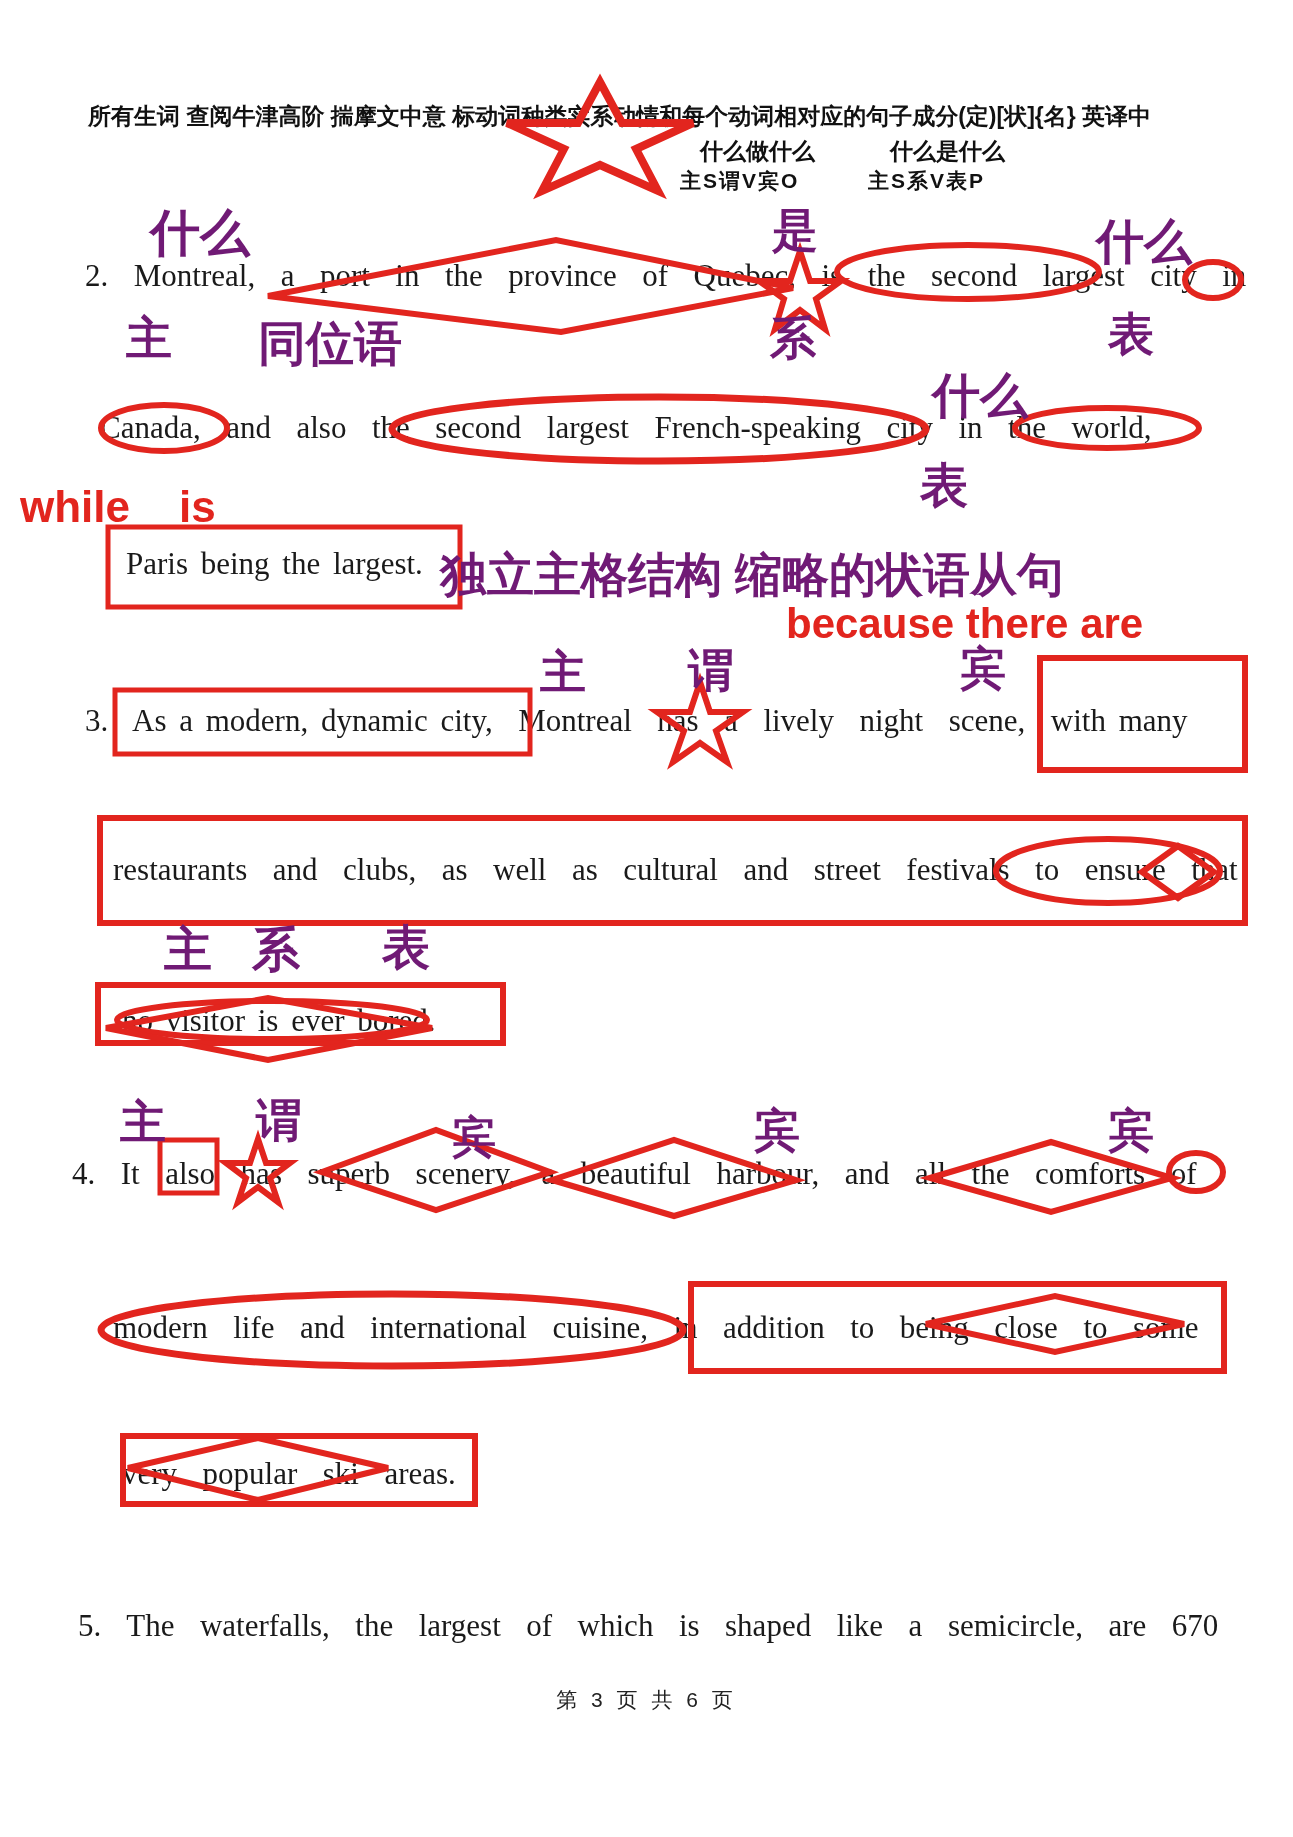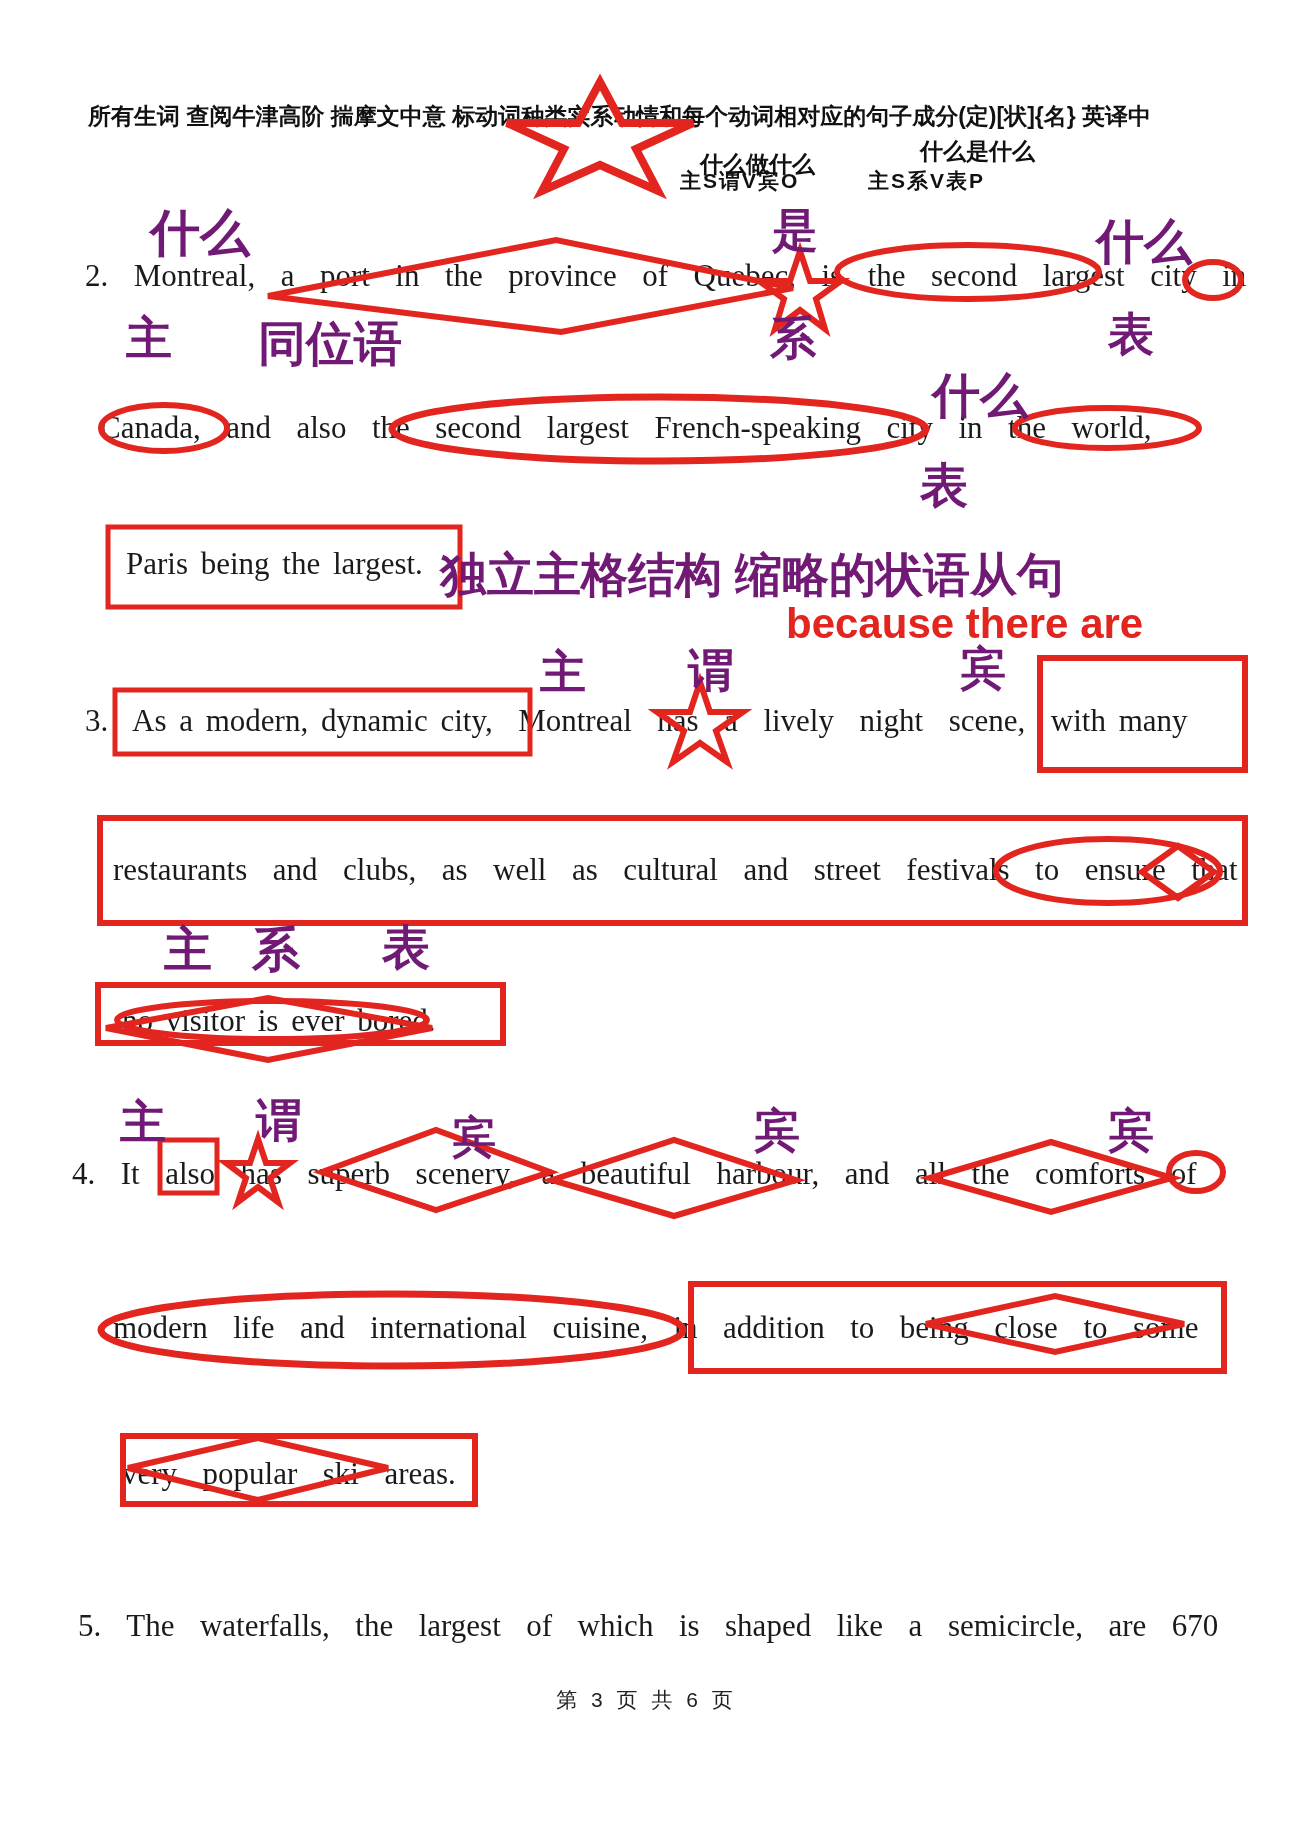--- a/index.html
+++ b/index.html
@@ -40,22 +40,22 @@
   #marks *{vector-effect:non-scaling-stroke;}
   .txt{z-index:2;}
   .red{z-index:6;}
 </style>
 </head>
 <body>
 
 <div id="page">
 
   <div class="abs hdr txt" style="left:88px;top:103px;font-size:23px;">所有生词 查阅牛津高阶 揣摩文中意 标动词种类实系动情和每个动词相对应的句子成分(定)[状]{名} 英译中</div>
-  <div class="abs hdr txt" style="left:700px;top:138px;font-size:23px;margin-top:13px;">什么做什么</div>
-  <div class="abs hdr txt" style="left:920px;top:138px;font-size:23px;">什么是什么</div>
+  <div class="abs hdr txt" style="left:700px;top:138px;font-size:23px;">什么做什么</div>
+  <div class="abs hdr txt" style="left:890px;top:138px;font-size:23px;">什么是什么</div>
   <div class="abs hdr txt" style="left:680px;top:169px;font-size:21px;letter-spacing:2px;">主S谓V宾O</div>
   <div class="abs hdr txt" style="left:868px;top:169px;font-size:21px;letter-spacing:2px;">主S系V表P</div>
 
   <div class="abs body-line txt" style="left:85px;top:258px;">2.  Montreal,  a  port  in  the  province  of  Quebec,  is  the  second  largest  city  in</div>
   <div class="abs body-line txt" style="left:100px;top:410px;">Canada,  and  also  the  second  largest  French-speaking  city  in  the  world,</div>
   <div class="abs body-line txt" style="left:126px;top:546px;text-align:center;">Paris being the largest.</div>
 
   <div class="abs body-line txt" style="left:85px;top:703px;">3.  As a modern, dynamic city,  Montreal  has  a  lively  night  scene,  with many</div>
   <div class="abs body-line txt" style="left:113px;top:852px;">restaurants  and  clubs,  as  well  as  cultural  and  street  festivals  to  ensure  that</div>
   <div class="abs body-line txt" style="left:122px;top:1003px;">no visitor is ever bored.</div>
@@ -70,20 +70,21 @@
 
   <div class="abs cn-red red" style="left:150px;top:205px;font-size:50px;">什么</div>
   <div class="abs cn-red red" style="left:772px;top:204px;font-size:46px;">是</div>
   <div class="abs cn-red red" style="left:1096px;top:214px;font-size:48px;">什么</div>
   <div class="abs cn-red red" style="left:126px;top:312px;font-size:46px;">主</div>
   <div class="abs cn-red red" style="left:258px;top:316px;font-size:48px;">同位语</div>
   <div class="abs cn-red red" style="left:770px;top:312px;font-size:46px;">系</div>
   <div class="abs cn-red red" style="left:1108px;top:308px;font-size:46px;">表</div>
   <div class="abs cn-red red" style="left:932px;top:368px;font-size:48px;">什么</div>
   <div class="abs cn-red red" style="left:920px;top:458px;font-size:48px;">表</div>
+  <div class="abs en-red red" style="left:20px;top:482px;font-size:44px;">while    is</div>
   <div class="abs en-red red" style="left:786px;top:600px;font-size:42px;">because there are</div>
   <div class="abs cn-red red" style="left:440px;top:548px;font-size:47px;">独立主格结构 缩略的状语从句</div>
 
   <div class="abs cn-red red" style="left:540px;top:646px;font-size:46px;">主</div>
   <div class="abs cn-red red" style="left:688px;top:644px;font-size:46px;">谓</div>
   <div class="abs cn-red red" style="left:960px;top:642px;font-size:46px;">宾</div>
   <div class="abs cn-red red" style="left:164px;top:922px;font-size:48px;">主</div>
   <div class="abs cn-red red" style="left:252px;top:922px;font-size:48px;">系</div>
   <div class="abs cn-red red" style="left:382px;top:920px;font-size:48px;">表</div>
 

